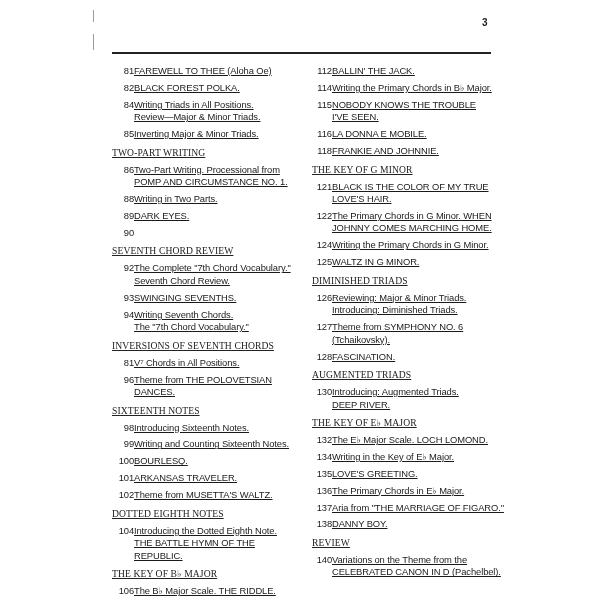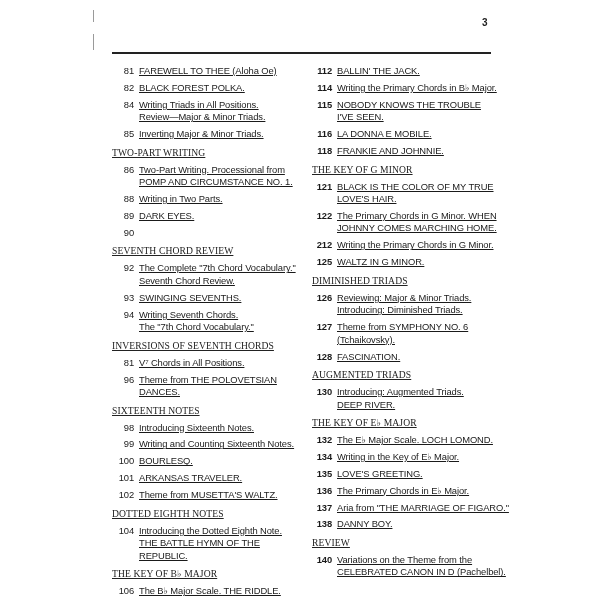--- a/index.html
+++ b/index.html
@@ -7,22 +7,22 @@
          font-family: "Liberation Sans", sans-serif; color: #1a1a1a; }
   .tick { position: absolute; left: 93px; width: 1px; background: #9a9a9a; }
   .tick.t1 { top: 10px; height: 12px; }
   .tick.t2 { top: 34px; height: 16px; }
   .page-num { position: absolute; top: 17px; left: 482px; font-size: 10px; font-weight: bold; color: #222; }
   .rule { position: absolute; top: 52px; left: 112px; width: 379px; height: 2px; background: #222; }
   .col { position: absolute; top: 65px; }
   .col.left { left: 112px; width: 190px; }
   .col.right { left: 312px; width: 200px; }
   .entry { display: flex; font-size: 9.4px; line-height: 12.5px; margin-bottom: 4.4px; letter-spacing: -0.1px; }
-  .entry .num { width: 22px; text-align: right; padding-right: 5px; flex: none; }
-  .col.right .entry .num { width: 20px; font-weight: bold; }
+  .entry .num { width: 22px; text-align: right; flex: none; }
+  .col.right .entry .num { width: 20px; }
   .entry .text { flex: 1; white-space: pre-line; text-decoration: underline; }
   .heading { font-family: "Liberation Serif", serif; font-size: 9.6px; letter-spacing: 0.1px;
              margin: 6px 0 6px 0; color: #222; text-transform: none; text-decoration: underline; }
 </style>
 </head>
 <body>
 
 <div class="tick t1"></div>
 <div class="tick t2"></div>
 <div class="page-num">3</div>
@@ -148,21 +148,21 @@
       <span class="num">121</span>
       <span class="text">BLACK IS THE COLOR OF MY TRUE
 LOVE'S HAIR.</span>
     </div>
     <div class="entry">
       <span class="num">122</span>
       <span class="text">The Primary Chords in G Minor.  WHEN
 JOHNNY COMES MARCHING HOME.</span>
     </div>
     <div class="entry">
-      <span class="num">212</span>
+      <span class="num">124</span>
       <span class="text">Writing the Primary Chords in G Minor.</span>
     </div>
     <div class="entry">
       <span class="num">125</span>
       <span class="text">WALTZ IN G MINOR.</span>
     </div>
     <div class="heading">DIMINISHED TRIADS</div>
     <div class="entry">
       <span class="num">126</span>
       <span class="text">Reviewing: Major &amp; Minor Triads.

